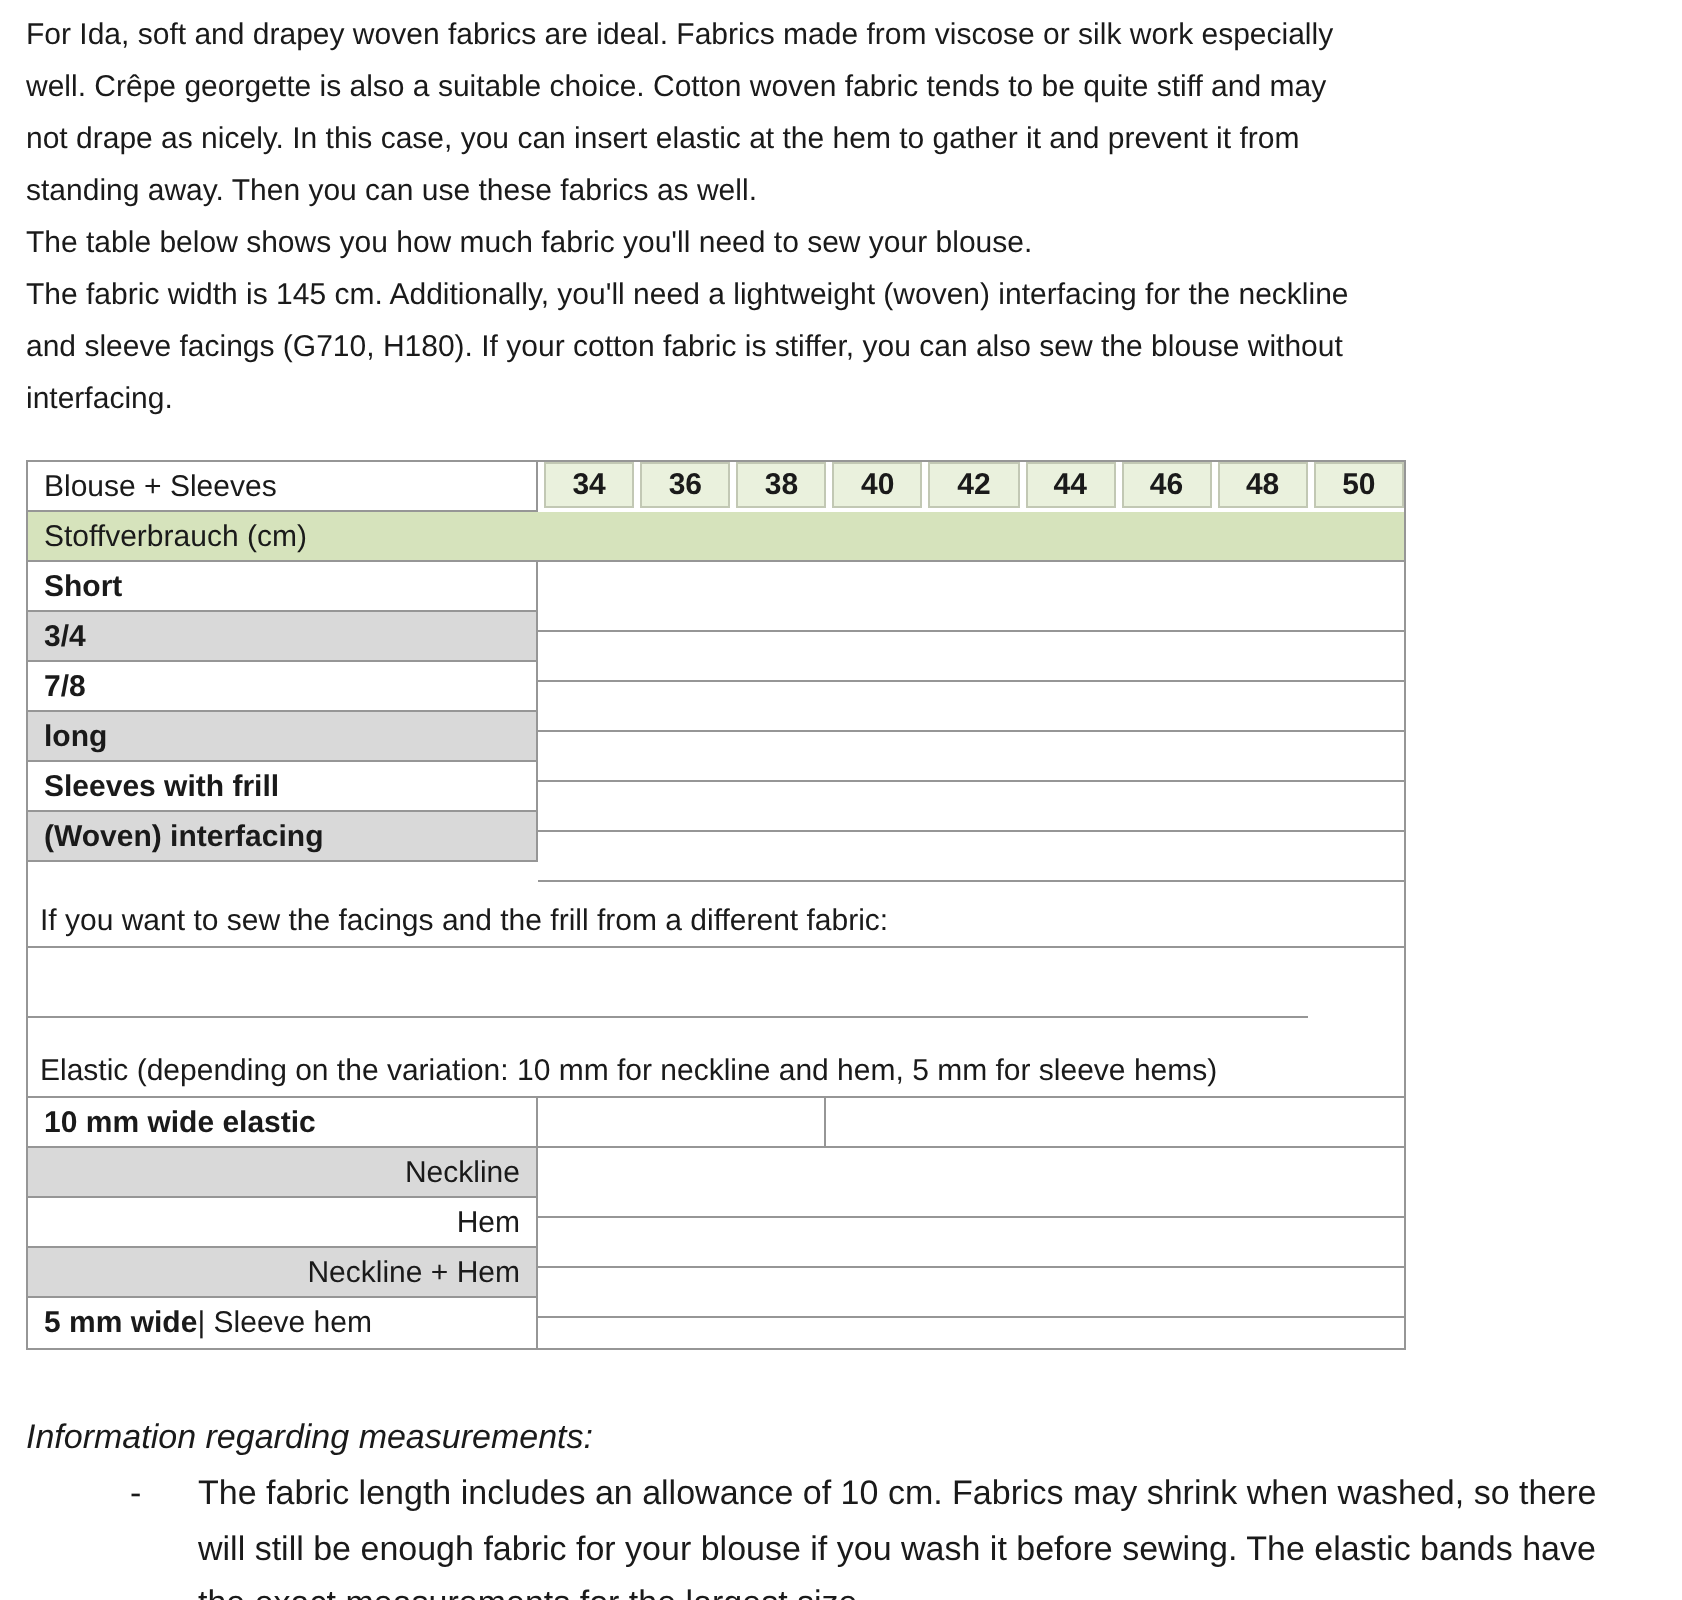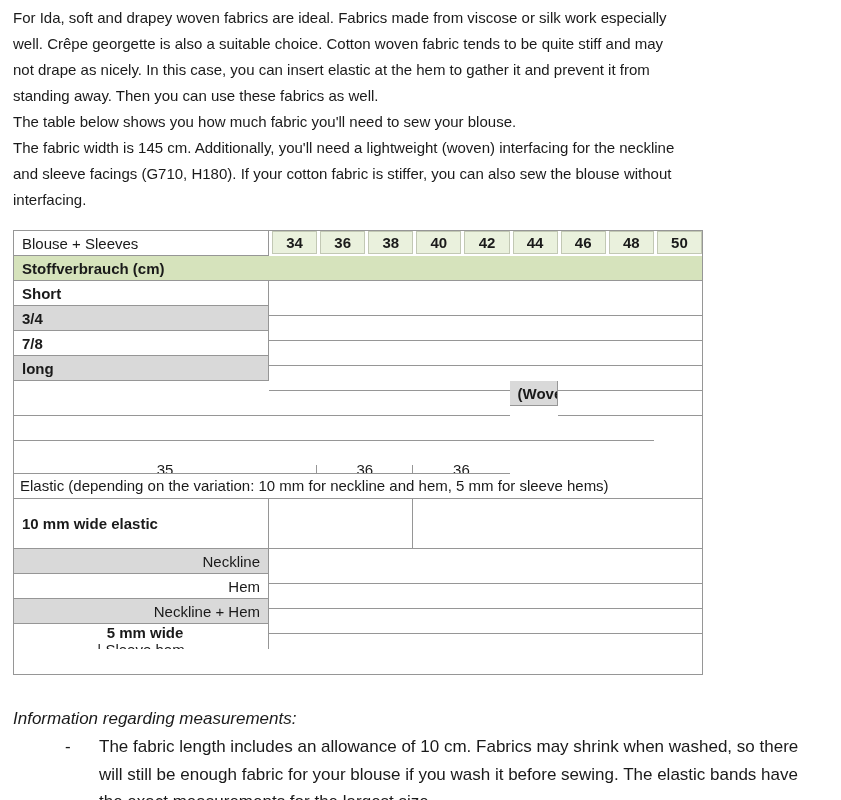--- a/index.html
+++ b/index.html
@@ -44,21 +44,21 @@
     border-right: 1px solid var(--bd);
     border-bottom: 1px solid var(--bd);
     overflow: hidden;
     white-space: nowrap;
   }
   .lab  { font-weight: bold; padding-left: 8px; }
   .hlab { padding-left: 8px; }
   .val  { justify-content: center; margin-top: 34px; }
   .rlab { justify-content: flex-end; padding-right: 8px; }
   .no-r { border-right: none; }
-  .no-b { border-bottom: none; flex-direction: column; }
+  .no-b { border-bottom: none; }
   .shaded { background: var(--shade); }
 
   .size-h {
     border: none;
     border-left: 3px solid #ffffff;
     border-bottom: 2px solid #ffffff;
     padding: 0;
   }
   .size-box {
     flex: 1;
@@ -66,21 +66,21 @@
     background: var(--green-light);
     border: 1px solid #c2c8b4;
     display: flex;
     align-items: center;
     justify-content: center;
     font-weight: bold;
   }
   .section {
     grid-column: 1 / -1;
     background: var(--green-mid);
-    font-weight: bold;
+    font-weight: normal;
     padding-left: 8px;
     border-right: none;
   }
   .note {
     grid-column: 1 / -1;
     align-items: flex-end;
     padding: 0 0 4px 6px;
     border-right: none;
   }
   .pipe-rest { font-weight: normal; }
@@ -158,28 +158,31 @@
       <div class="c lab">7/8</div>
       <div class="c val" style="grid-column: span 3;">129</div>
       <div class="c val" style="grid-column: span 2; text-align: center;">130</div>
       <div class="c val" style="grid-column: span 2;">134</div>
       <div class="c val no-r" style="grid-column: span 2;">148</div>
       <div class="c lab shaded">long</div>
       <div class="c val shaded" style="grid-column: span 3;">141</div>
       <div class="c val shaded" style="grid-column: span 2;">227</div>
       <div class="c val shaded" style="grid-column: span 2;">145</div>
       <div class="c val shaded no-r" style="grid-column: span 2;">157</div>
+      <div class="c lab">Sleeves with frill</div>
+      <div class="c val" style="grid-column: span 3;">121</div>
       <div class="c val" style="grid-column: span 2;">118</div>
       <div class="c val" style="grid-column: span 2;">120</div>
       <div class="c val no-r" style="grid-column: span 2;">148</div>
       <div class="c lab shaded">(Woven) interfacing</div>
       <div class="c val shaded" style="grid-column: span 3;">26</div>
       <div class="c val shaded" style="grid-column: span 2;">24</div>
       <div class="c val shaded" style="grid-column: span 2;">24</div>
       <div class="c val shaded no-r" style="grid-column: span 2;">24</div>
+      <div class="c note">If you want to sew the facings and the frill from a different fabric:</div>
       <div class="c val" style="grid-column: span 3;">33</div>
       <div class="c val" style="grid-column: span 2;">35</div>
       <div class="c val" style="grid-column: span 2;">36</div>
       <div class="c val no-r" style="grid-column: span 2;">36</div>
       <div class="c note">Elastic (depending on the variation: 10 mm for neckline and hem, 5 mm for sleeve hems)</div>
       <div class="c lab">10 mm wide elastic</div>
       <div class="c " style="grid-column: span 3;"></div>
       <div class="c no-r" style="grid-column: span 6;"></div>
       <div class="c rlab shaded">Neckline</div>
       <div class="c val shaded" style="grid-column: span 3;">99,2</div>

